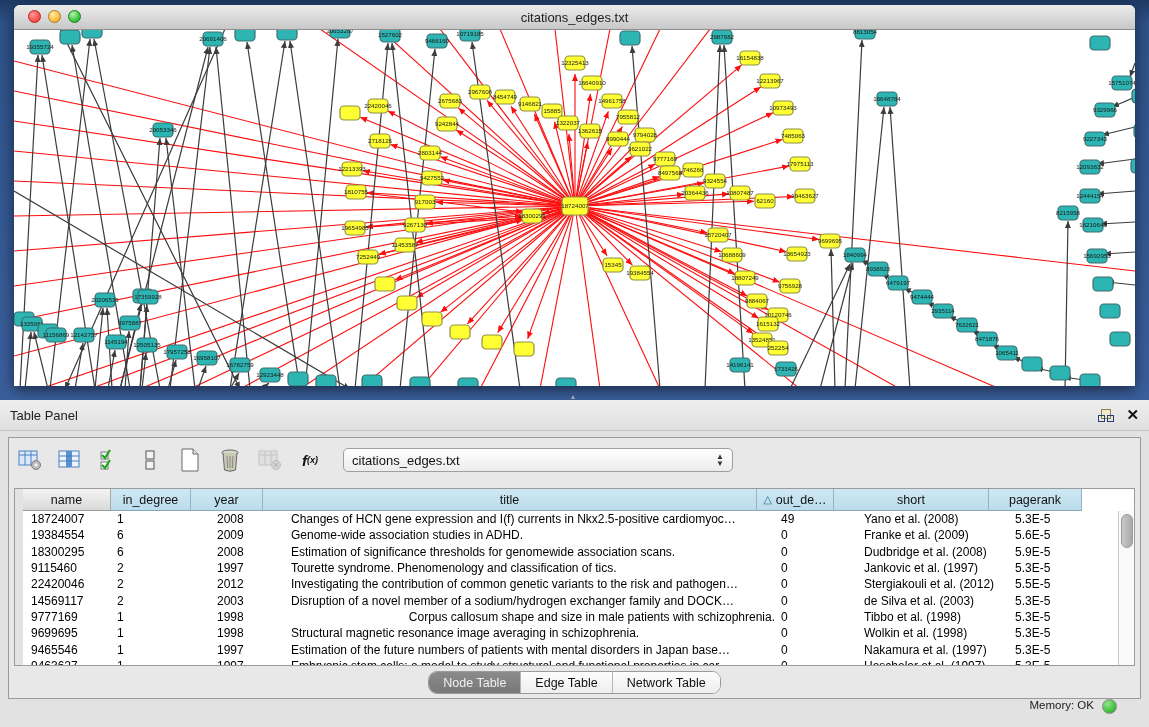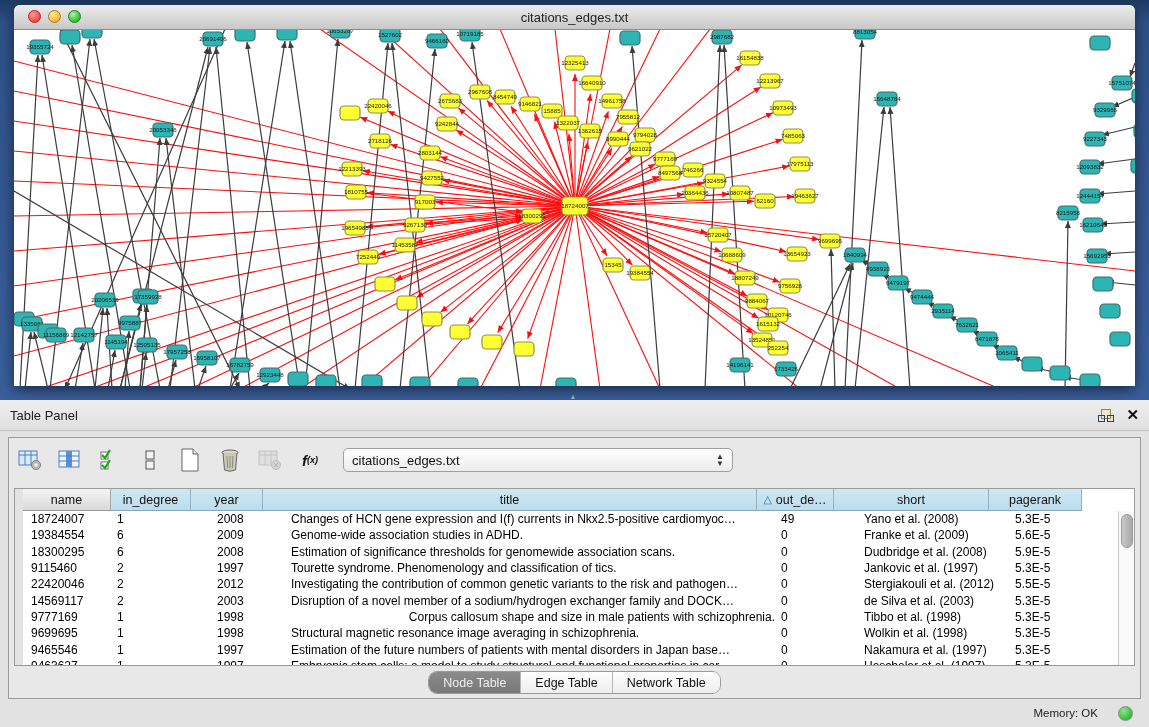--- a/index.html
+++ b/index.html
@@ -63,21 +63,21 @@
   .vscroll{position:absolute;right:0;top:22px;bottom:0;width:15px;background:#fafafa;border-left:1px solid #c9c9c9;}
   .vthumb{position:absolute;left:2px;top:3px;width:10px;height:32px;border-radius:6px;
      background:linear-gradient(90deg,#c9c9c9,#a8a8a8);border:1px solid #999;}
   
   .tabsbar{position:absolute;left:0;right:0;bottom:4px;display:flex;justify-content:center;}
   .seg{display:flex;border:1px solid #9a9a9a;border-radius:9px;overflow:hidden;background:#fff;height:21px;}
   .segbtn{padding:0 14px;font-size:12.5px;color:#111;display:flex;align-items:center;border-right:1px solid #b5b5b5;background:linear-gradient(180deg,#fdfdfd,#eee);}
   .segbtn:last-child{border-right:none;}
   .segbtn.active{background:linear-gradient(180deg,#8b8b8b,#787878);color:#efefef;}
   
-  .statusbar{position:absolute;left:0;right:0;bottom:0;height:28px;display:flex;align-items:center;justify-content:flex-end;padding-right:16px;gap:20px;}
+  .statusbar{position:absolute;left:0;right:0;bottom:0;height:28px;display:flex;justify-content:flex-end;padding-right:32px;gap:8px;}
   .statuslabel{font-size:11.5px;color:#222;}
   .led{width:13px;height:13px;border-radius:50%;background:radial-gradient(circle at 35% 30%,#8fe68a,#3dbd3d 65%,#2a9c2d);border:1px solid #8a8a8a;}
 </style>
 </head>
 <body>
 
 <div class="gwindow">
   <div class="titlebar">
     <div class="lights">
       <span class="light red"></span>

